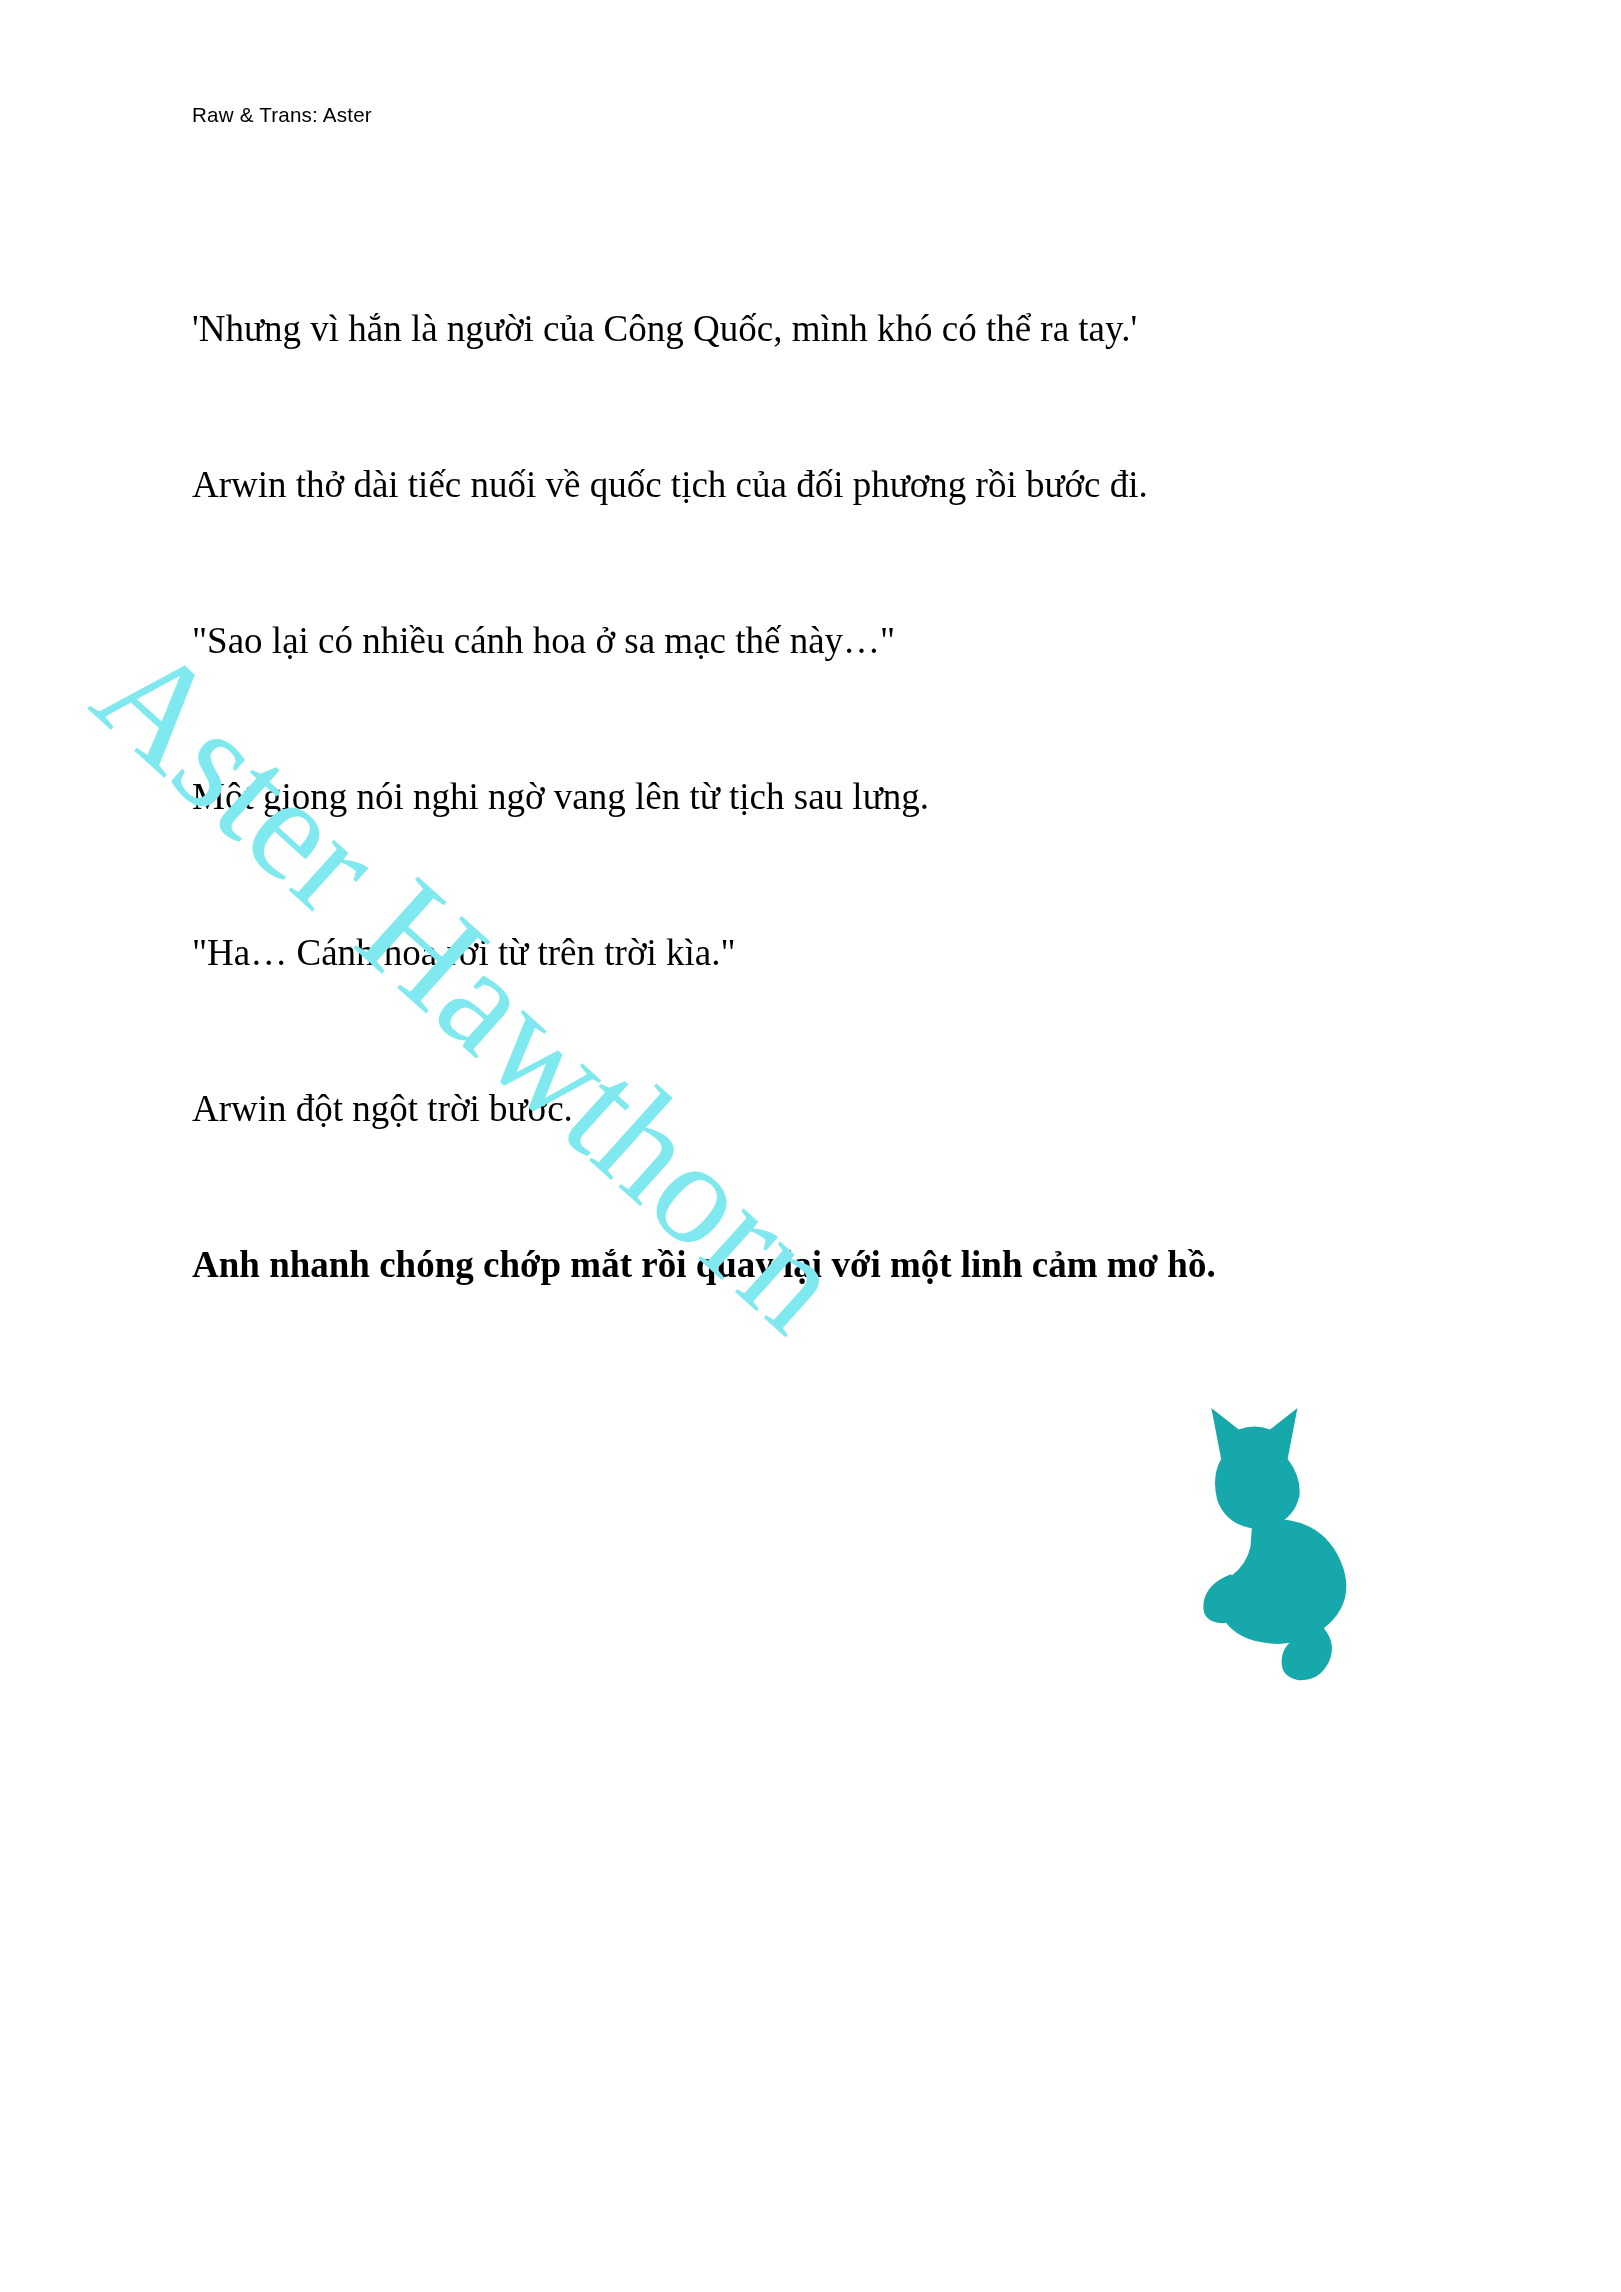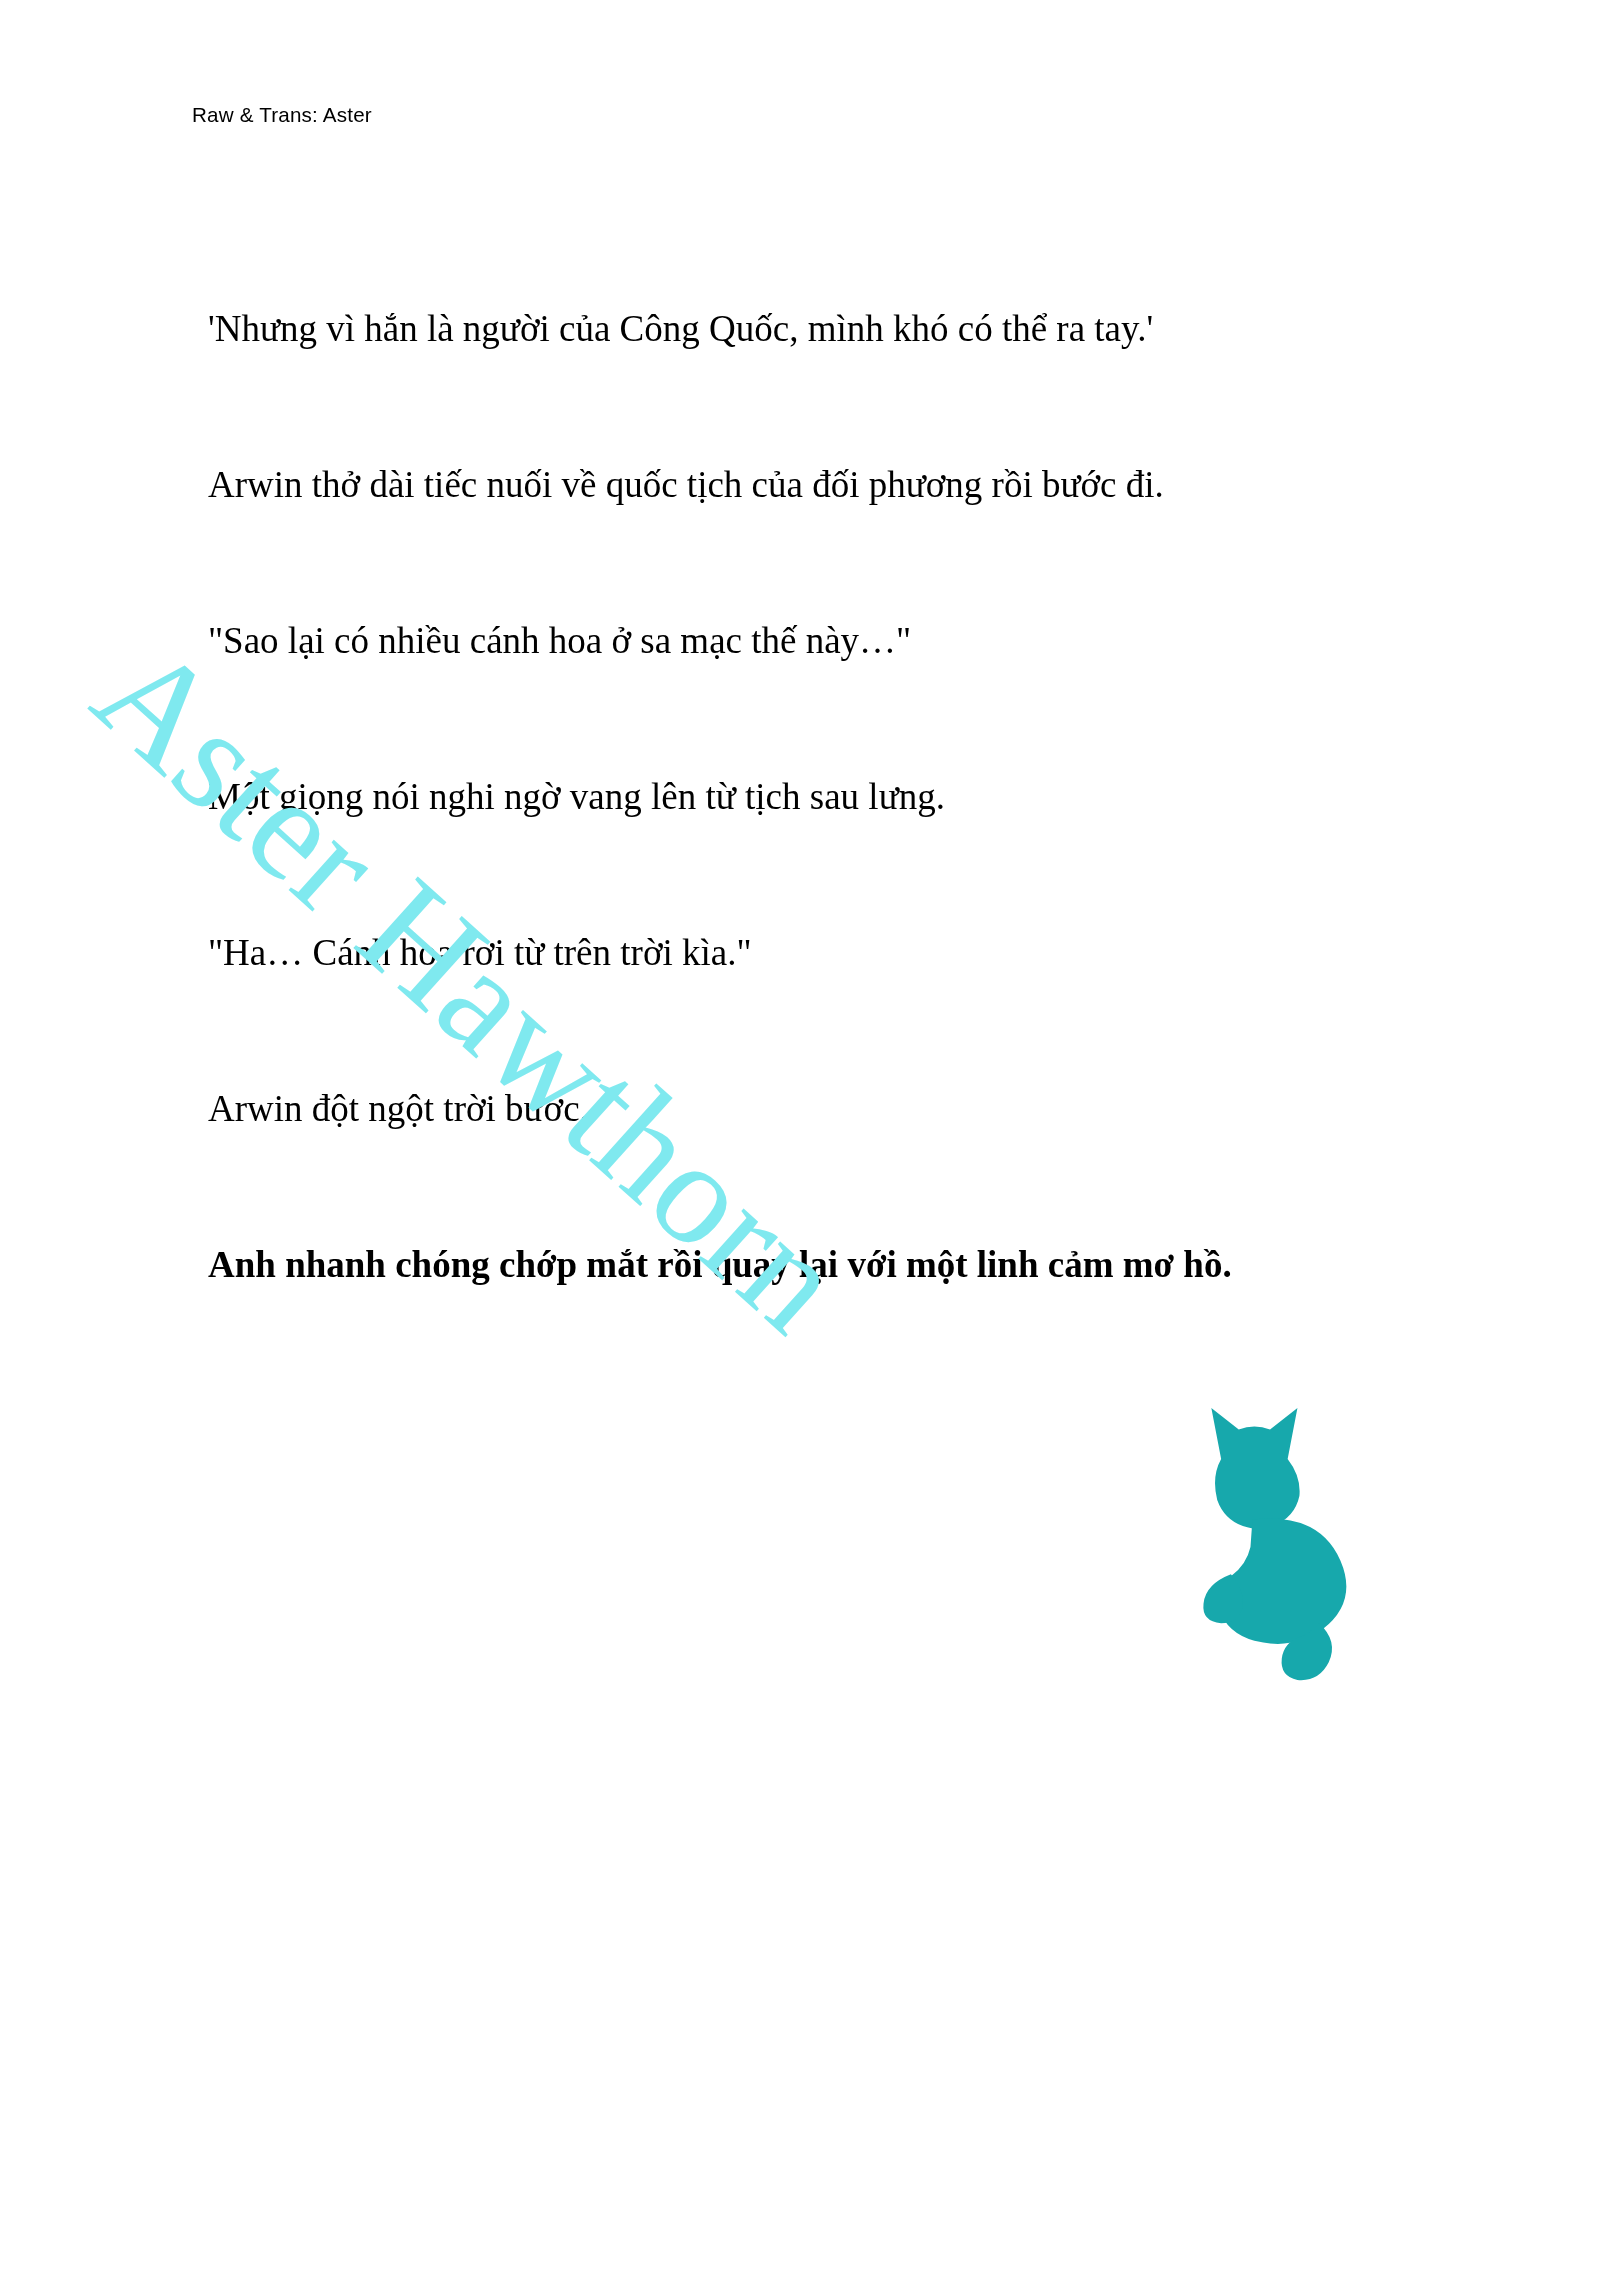--- a/index.html
+++ b/index.html
@@ -19,21 +19,21 @@
     position: absolute;
     left: 192px;
     top: 103px;
     font-family: "Liberation Sans", sans-serif;
     font-size: 20.6px;
     color: #000000;
     letter-spacing: 0.2px;
   }
   .content {
     position: absolute;
-    left: 208px;
+    left: 192px;
     top: 299px;
     width: 1245px;
   }
   .para {
     font-family: "Liberation Serif", serif;
     font-size: 37px;
     line-height: 1.62;
     color: #000000;
     margin: 0 0 96px 0;
     max-width: 1225px;

